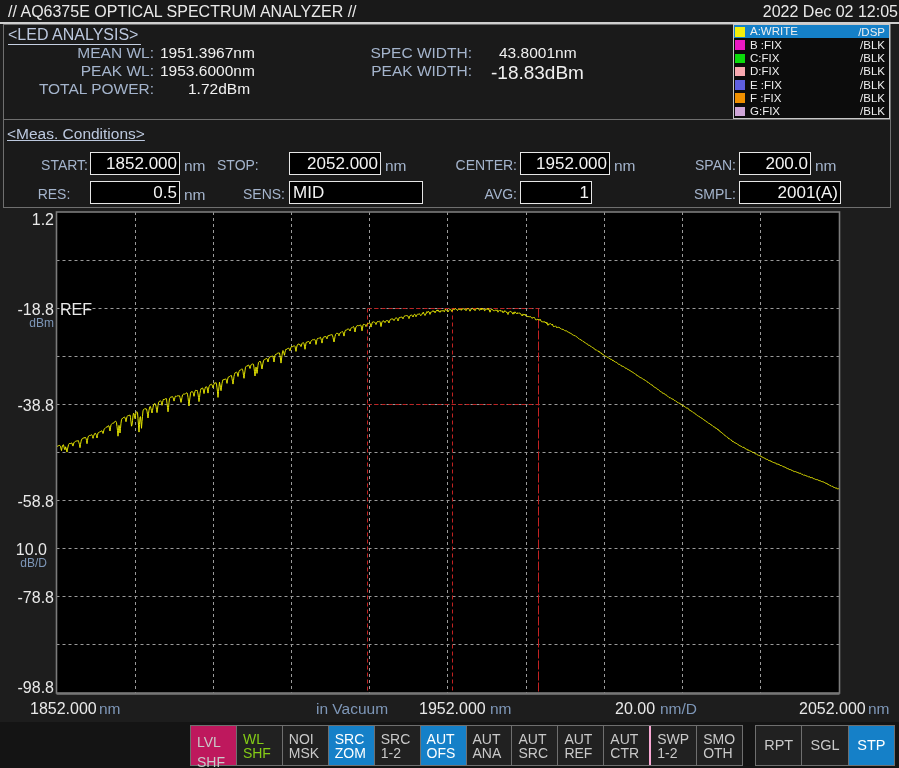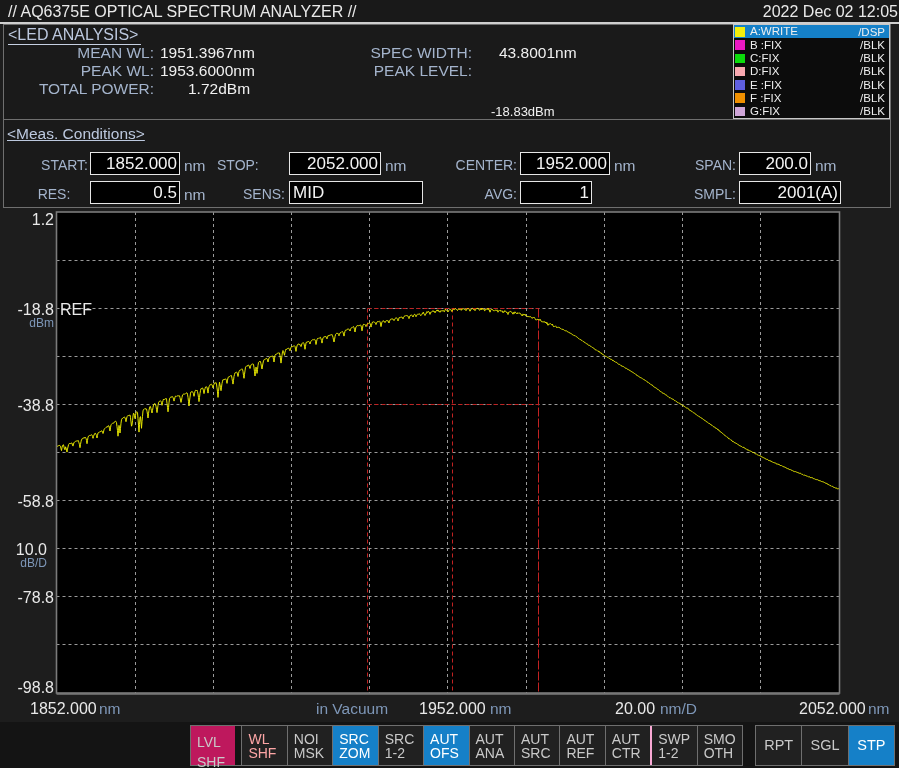--- a/index.html
+++ b/index.html
@@ -22,22 +22,22 @@
 
 <div class="ab" style="left:8px;top:25.5px;font-size:16px;color:#bcc8de;border-bottom:1px solid #c6d0e2;padding:0 3px 0 0;">&lt;LED ANALYSIS&gt;</div>
 <div class="ab lbl" style="left:40px;top:43.5px;width:114px;text-align:right;font-size:15.5px;">MEAN WL:</div>
 <div class="ab val" style="left:160px;top:43.5px;font-size:15.5px;">1951.3967nm</div>
 <div class="ab lbl" style="left:40px;top:61.5px;width:114px;text-align:right;font-size:15.5px;">PEAK WL:</div>
 <div class="ab val" style="left:160px;top:61.5px;font-size:15.5px;">1953.6000nm</div>
 <div class="ab lbl" style="left:24px;top:79.5px;width:130px;text-align:right;font-size:15.5px;">TOTAL POWER:</div>
 <div class="ab val" style="left:188px;top:79.5px;font-size:15.5px;">1.72dBm</div>
 <div class="ab lbl" style="left:360px;top:43.5px;width:112px;text-align:right;font-size:15.5px;">SPEC WIDTH:</div>
 <div class="ab val" style="left:499px;top:43.5px;font-size:15.5px;">43.8001nm</div>
-<div class="ab lbl" style="left:360px;top:61.5px;width:112px;text-align:right;font-size:15.5px;">PEAK LEVEL:</div>
-<div class="ab val" style="left:491px;top:61.5px;font-size:13px;margin-top:42px;">-18.83dBm</div>
+<div class="ab lbl" style="left:360px;top:61.5px;width:112px;text-align:right;font-size:15.5px;">PEAK WIDTH:</div>
+<div class="ab val" style="left:491px;top:61.5px;font-size:19px;">-18.83dBm</div>
 
 <div class="ab" style="left:733px;top:24px;width:157px;height:95px;border:1px solid #c8c8c8;background:#0c0c0c;box-sizing:border-box;">
 <div style="position:relative;height:13.28px;background:#1580c8;font-size:11.5px;color:#efefef;">
       <div style="position:absolute;left:1px;top:2px;width:9.5px;height:9.5px;background:#f2ef0c;"></div>
       <div style="position:absolute;left:16px;top:0;">A:WRITE</div>
       <div style="position:absolute;right:4px;top:0.5px;">/DSP</div>
     </div>
     <div style="position:relative;height:13.28px;font-size:11.5px;color:#efefef;padding-left:33px;">
       <div style="position:absolute;left:1px;top:2px;width:9.5px;height:9.5px;background:#ec18c4;"></div>
       <div style="position:absolute;left:16px;top:0.5px;">B :FIX</div>
@@ -146,21 +146,21 @@
 <text class="bu" x="490" y="506">nm</text>
 <text class="wt" x="615" y="506">20.00</text>
 <text class="bu" x="660" y="506">nm/D</text>
 <text class="wt" x="799" y="506">2052.000</text>
 <text class="bu" x="868" y="506">nm</text>
 </svg>
 
 <div class="ab" style="left:0;top:722px;width:899px;height:46px;background:#141414;"></div>
 <div class="ab" style="left:190px;top:725px;width:553px;height:41px;display:flex;border:1px solid #6f6f6f;box-sizing:border-box;">
     <div style="flex:1;background:#be185d;color:#c9c9c9;font-size:14px;line-height:20px;padding:6px 0 0 6px;box-sizing:border-box;">LVL<br>SHF</div>
-    <div style="flex:1;background:#212121;color:#fca5a5;border-left:1px solid #6f6f6f;font-size:14px;line-height:14px;padding:6px 0 0 6px;box-sizing:border-box;margin-left:6px;">WL<br>SHF</div>
+    <div style="flex:1;background:#212121;color:#84cc16;border-left:1px solid #6f6f6f;font-size:14px;line-height:14px;padding:6px 0 0 6px;box-sizing:border-box;">WL<br>SHF</div>
     <div style="flex:1;background:#212121;color:#c9c9c9;border-left:1px solid #6f6f6f;font-size:14px;line-height:14px;padding:6px 0 0 6px;box-sizing:border-box;">NOI<br>MSK</div>
     <div style="flex:1;background:#1580c8;color:#ffffff;border-left:1px solid #6f6f6f;font-size:14px;line-height:14px;padding:6px 0 0 6px;box-sizing:border-box;">SRC<br>ZOM</div>
     <div style="flex:1;background:#212121;color:#c9c9c9;border-left:1px solid #6f6f6f;font-size:14px;line-height:14px;padding:6px 0 0 6px;box-sizing:border-box;">SRC<br>1-2</div>
     <div style="flex:1;background:#1580c8;color:#ffffff;border-left:1px solid #6f6f6f;font-size:14px;line-height:14px;padding:6px 0 0 6px;box-sizing:border-box;">AUT<br>OFS</div>
     <div style="flex:1;background:#212121;color:#c9c9c9;border-left:1px solid #6f6f6f;font-size:14px;line-height:14px;padding:6px 0 0 6px;box-sizing:border-box;">AUT<br>ANA</div>
     <div style="flex:1;background:#212121;color:#c9c9c9;border-left:1px solid #6f6f6f;font-size:14px;line-height:14px;padding:6px 0 0 6px;box-sizing:border-box;">AUT<br>SRC</div>
     <div style="flex:1;background:#212121;color:#c9c9c9;border-left:1px solid #6f6f6f;font-size:14px;line-height:14px;padding:6px 0 0 6px;box-sizing:border-box;">AUT<br>REF</div>
     <div style="flex:1;background:#212121;color:#c9c9c9;border-left:1px solid #6f6f6f;font-size:14px;line-height:14px;padding:6px 0 0 6px;box-sizing:border-box;">AUT<br>CTR</div>
     <div style="flex:1;background:#212121;color:#c9c9c9;border-left:2px solid #f9a8d4;font-size:14px;line-height:14px;padding:6px 0 0 6px;box-sizing:border-box;">SWP<br>1-2</div>
     <div style="flex:1;background:#212121;color:#c9c9c9;border-left:1px solid #6f6f6f;font-size:14px;line-height:14px;padding:6px 0 0 6px;box-sizing:border-box;">SMO<br>OTH</div>

